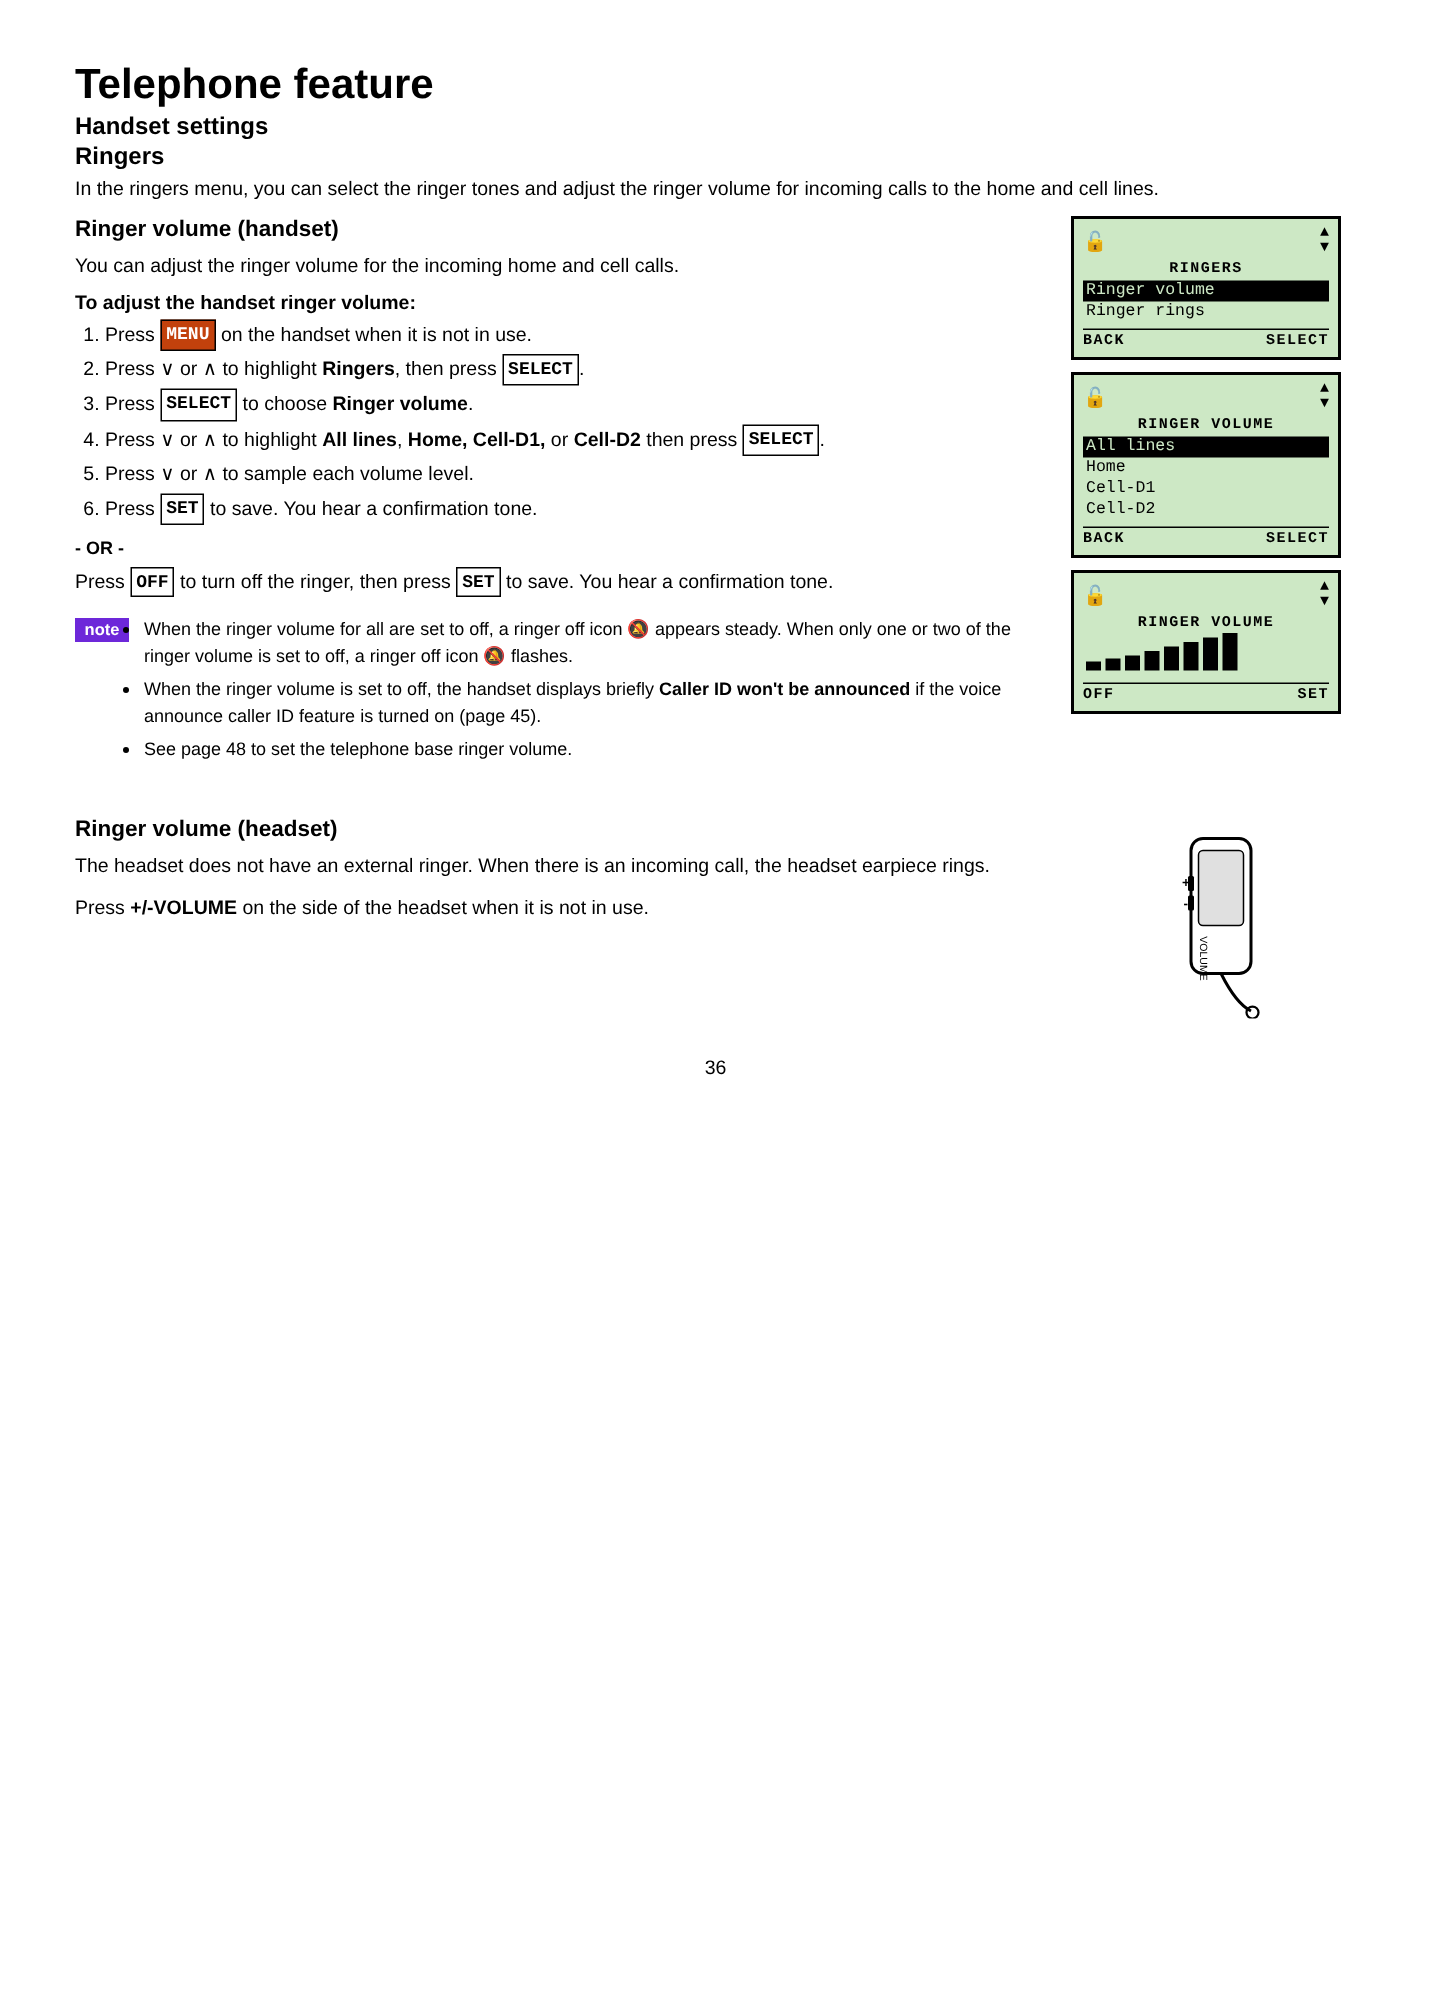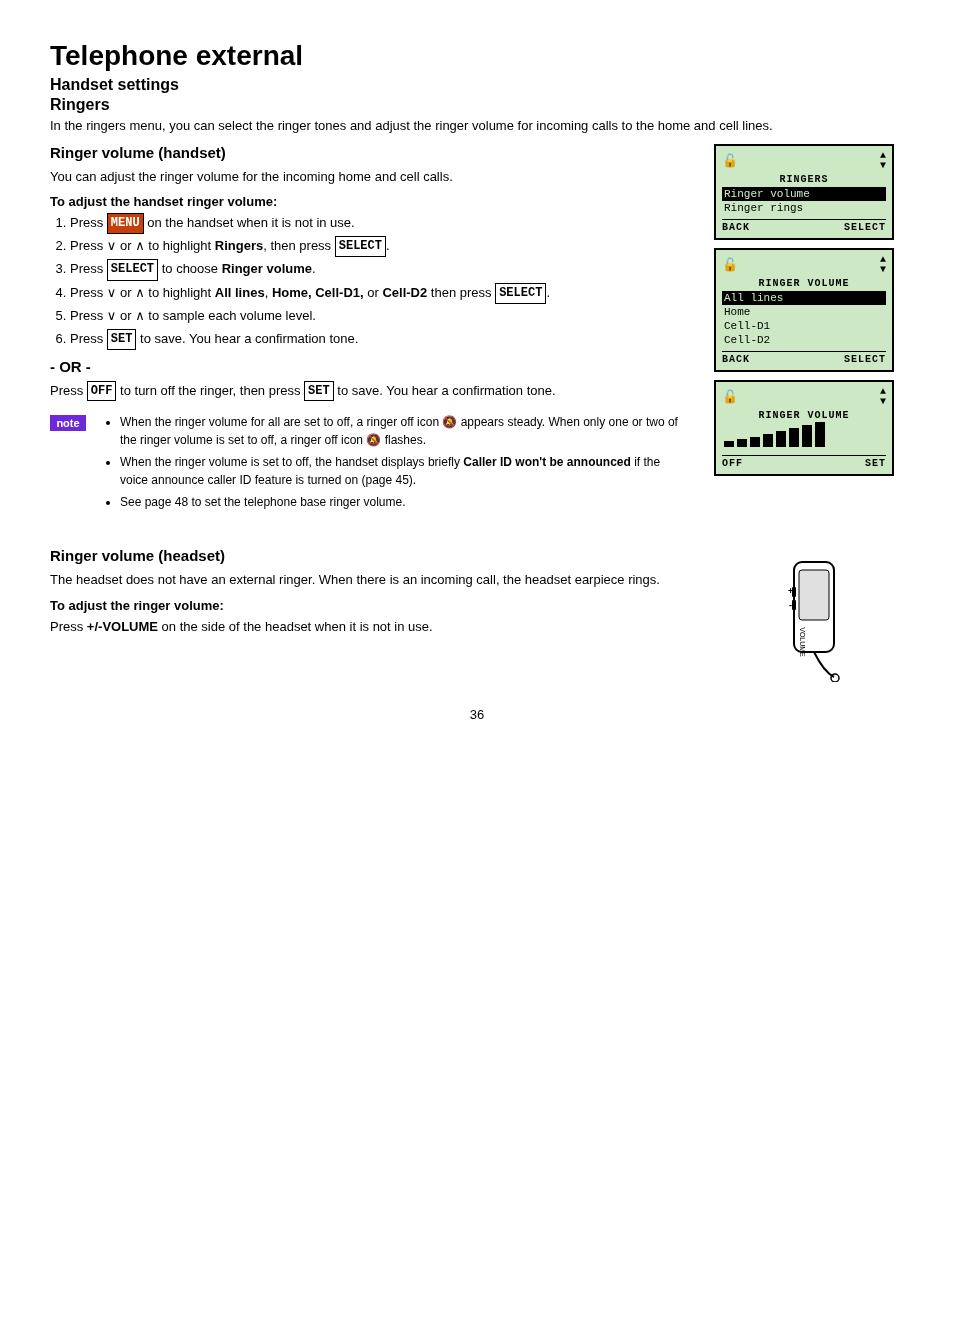--- a/index.html
+++ b/index.html
@@ -129,21 +129,21 @@
     }
     ol li {
       font-size: 13px;
       line-height: 1.6;
       margin-bottom: 2px;
     }
 
     .or-block {
       margin: 6px 0 6px 0;
       font-weight: bold;
-      font-size: 15px;
+      font-size: 12px;
     }
     .or-indent {
       margin-left: 0;
       margin-bottom: 8px;
     }
     .or-indent p {
       font-size: 13px;
     }
 
     
@@ -161,21 +161,21 @@
       height: fit-content;
       min-width: 36px;
       text-align: center;
       margin-top: 2px;
     }
     .note-content {
       flex: 1;
     }
     .note-content ul {
       list-style: disc;
-      margin-left: 24px;
+      margin-left: 0;
     }
     .note-content ul li {
       font-size: 12px;
       line-height: 1.5;
       margin-bottom: 4px;
     }
 
     
     .headset-img {
       width: 100px;
@@ -190,21 +190,21 @@
       text-align: center;
       margin-top: 30px;
       font-size: 13px;
     }
   </style>
 </head>
 <body>
 
 <div>
 
-  <h1>Telephone external</h1>
+  <h1>Telephone feature</h1>
 
   <h2>Handset settings</h2>
 
   <h2>Ringers</h2>
   <p>In the ringers menu, you can select the ringer tones and adjust the ringer volume for incoming calls to the home and cell lines.</p>
 
   <div class="two-col">
     <div class="left-col">
       <h3>Ringer volume (handset)</h3>
       <p>You can adjust the ringer volume for the incoming home and cell calls.</p>
@@ -311,21 +311,20 @@
         </div>
       </div>
 
     </div>
   </div>
 
   <div class="two-col section" style="margin-top:20px;">
     <div class="left-col">
       <h3>Ringer volume (headset)</h3>
       <p>The headset does not have an external ringer. When there is an incoming call, the headset earpiece rings.</p>
-      <h4>To adjust the ringer volume:</h4>
       <p>
         Press <strong>+/-VOLUME</strong> on the side of the headset when it is not in use.
       </p>
     </div>
 
     <div class="right-col" style="align-items:center; justify-content:center;">
       <div class="headset-img">
         <svg width="90" height="130" viewBox="0 0 90 130">
 
           <rect x="30" y="10" width="40" height="90" rx="8" ry="8" fill="none" stroke="#000" stroke-width="2"></rect>

